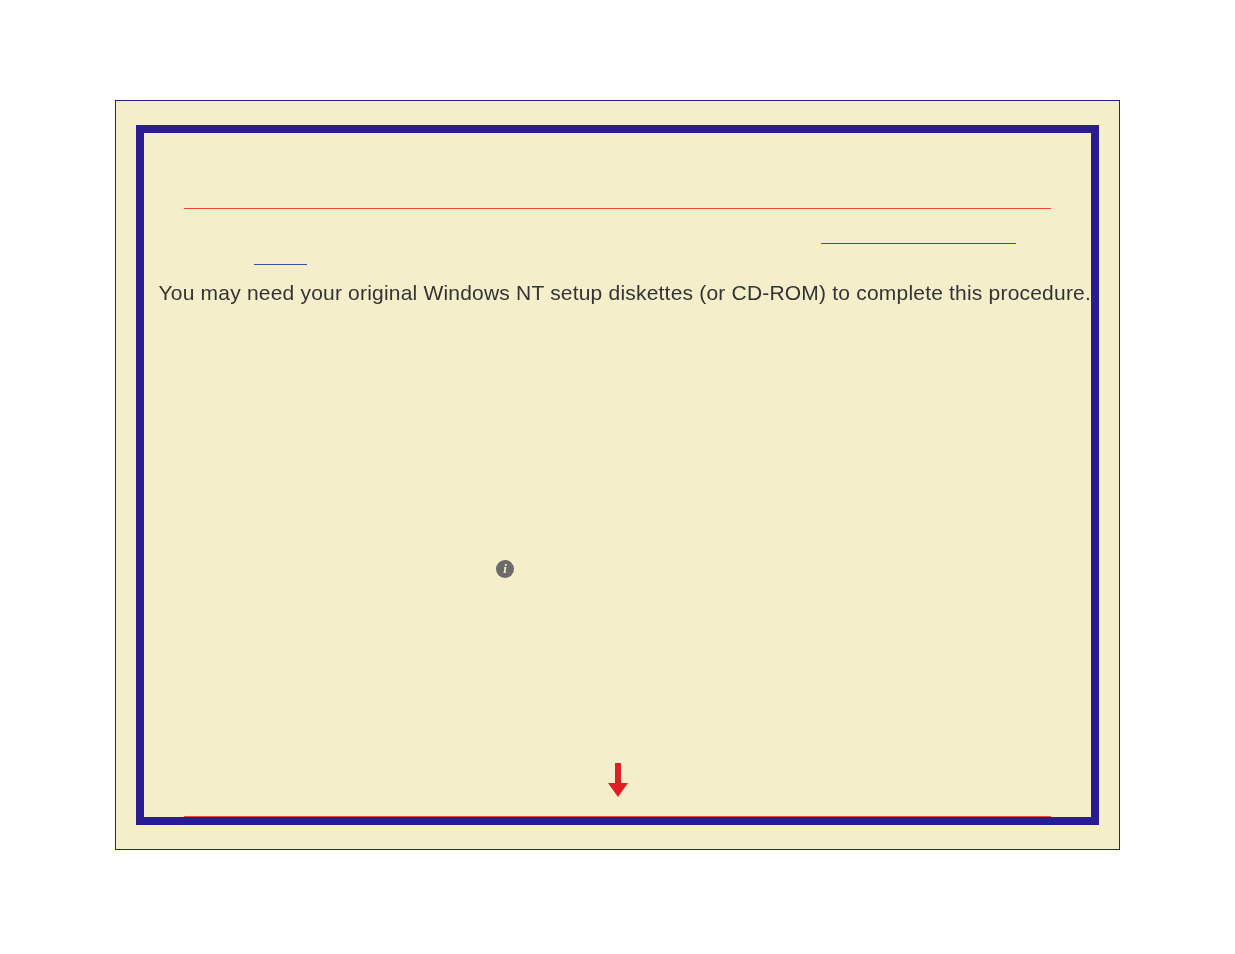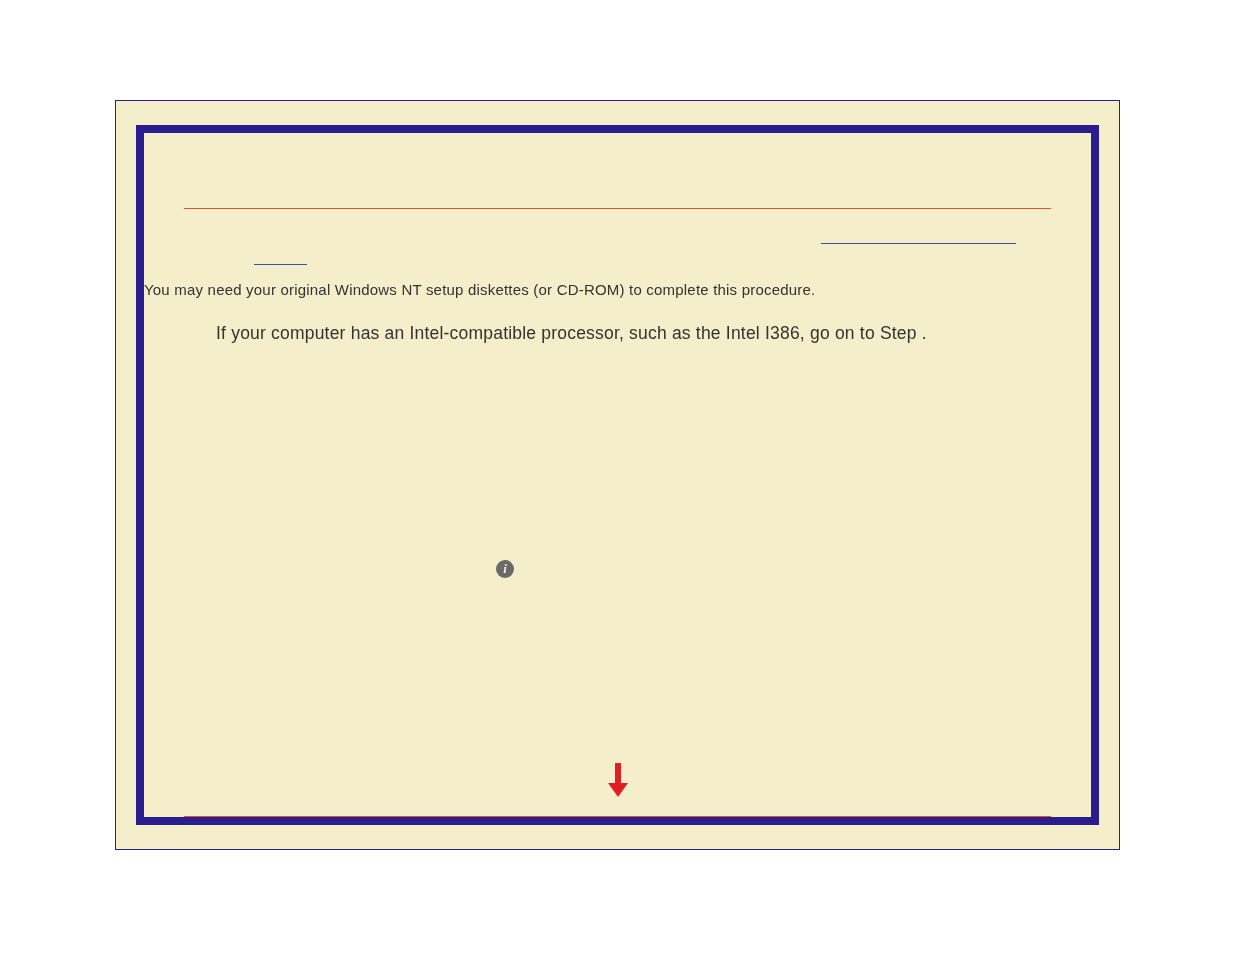--- a/index.html
+++ b/index.html
@@ -68,22 +68,22 @@
       left: 110px;
       width: 53px;
       border-bottom: 1px solid #3a52a3;
       height: 1px;
     }
     .text-line-1 {
       position: absolute;
       top: 148px;
       left: 0;
       right: 0;
-      text-align: left;
-      font-size: 15px;
+      text-align: right;
+      font-size: 21px;
       color: #333333;
       letter-spacing: 0.2px;
     }
     .text-line-2 {
       position: absolute;
       top: 190px;
       left: 72px;
       font-size: 17.5px;
       color: #333333;
       letter-spacing: 0.2px;
@@ -126,21 +126,20 @@
 
 <div class="outer-frame">
   <div class="inner-frame">
     <div class="content">
       <hr class="hr-top">
 
       <div class="link-right"></div>
       <div class="link-small"></div>
 
       <div class="text-line-1">You may need your original Windows NT setup diskettes (or CD-ROM) to complete this procedure.</div>
-      <div class="text-line-2">If your computer has an Intel-compatible processor, such as the Intel I386, go on to Step   .</div>
 
       <div class="info-icon">
         <span>i</span>
       </div>
 
       <div class="arrow-down">
         <svg width="24" height="34" viewBox="0 0 24 34">
           <path d="M 9 0 L 15 0 L 15 20 L 22 20 L 12 34 L 2 20 L 9 20 Z" fill="#e21e25"></path>
         </svg>
       </div>

